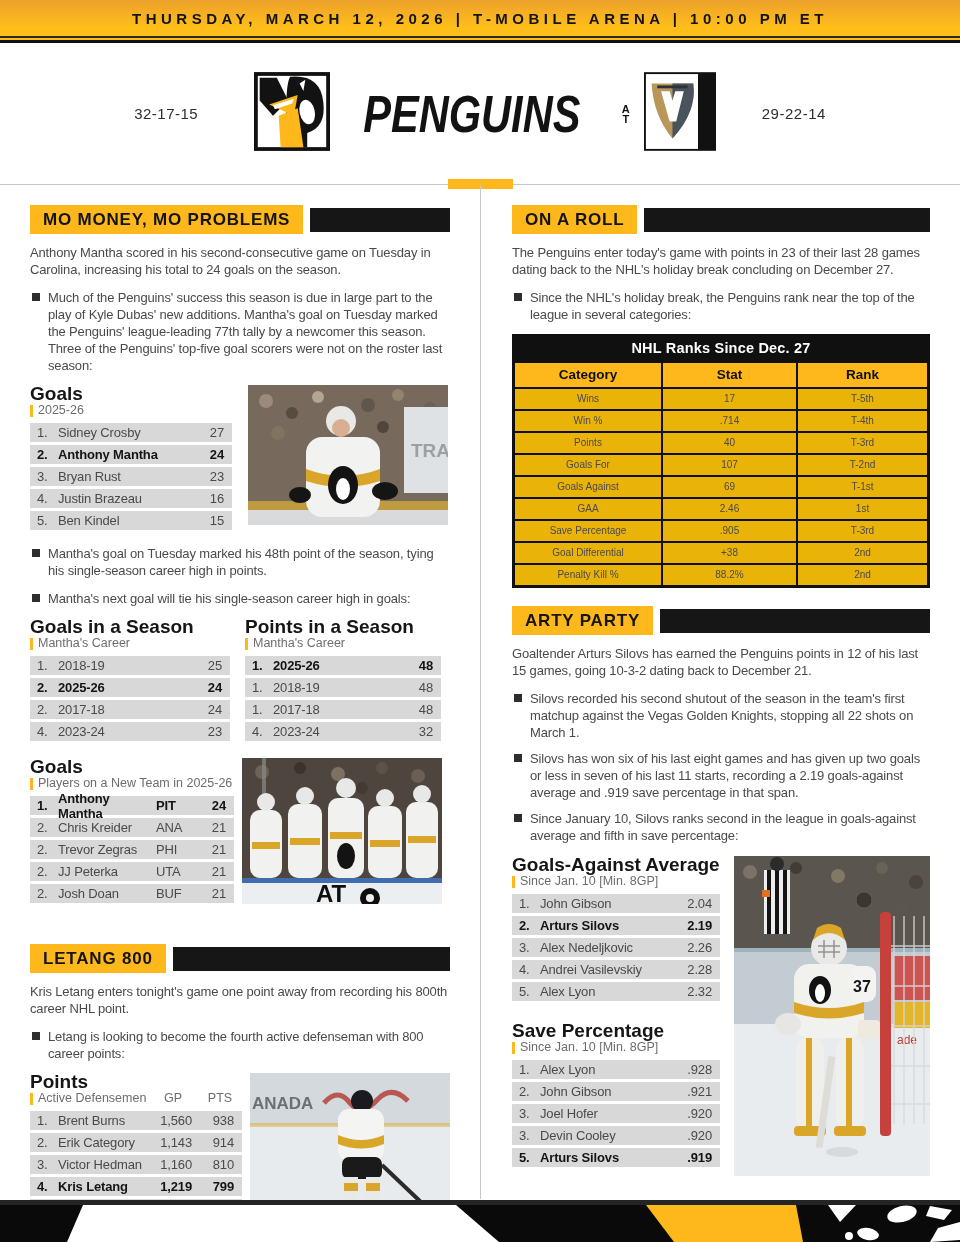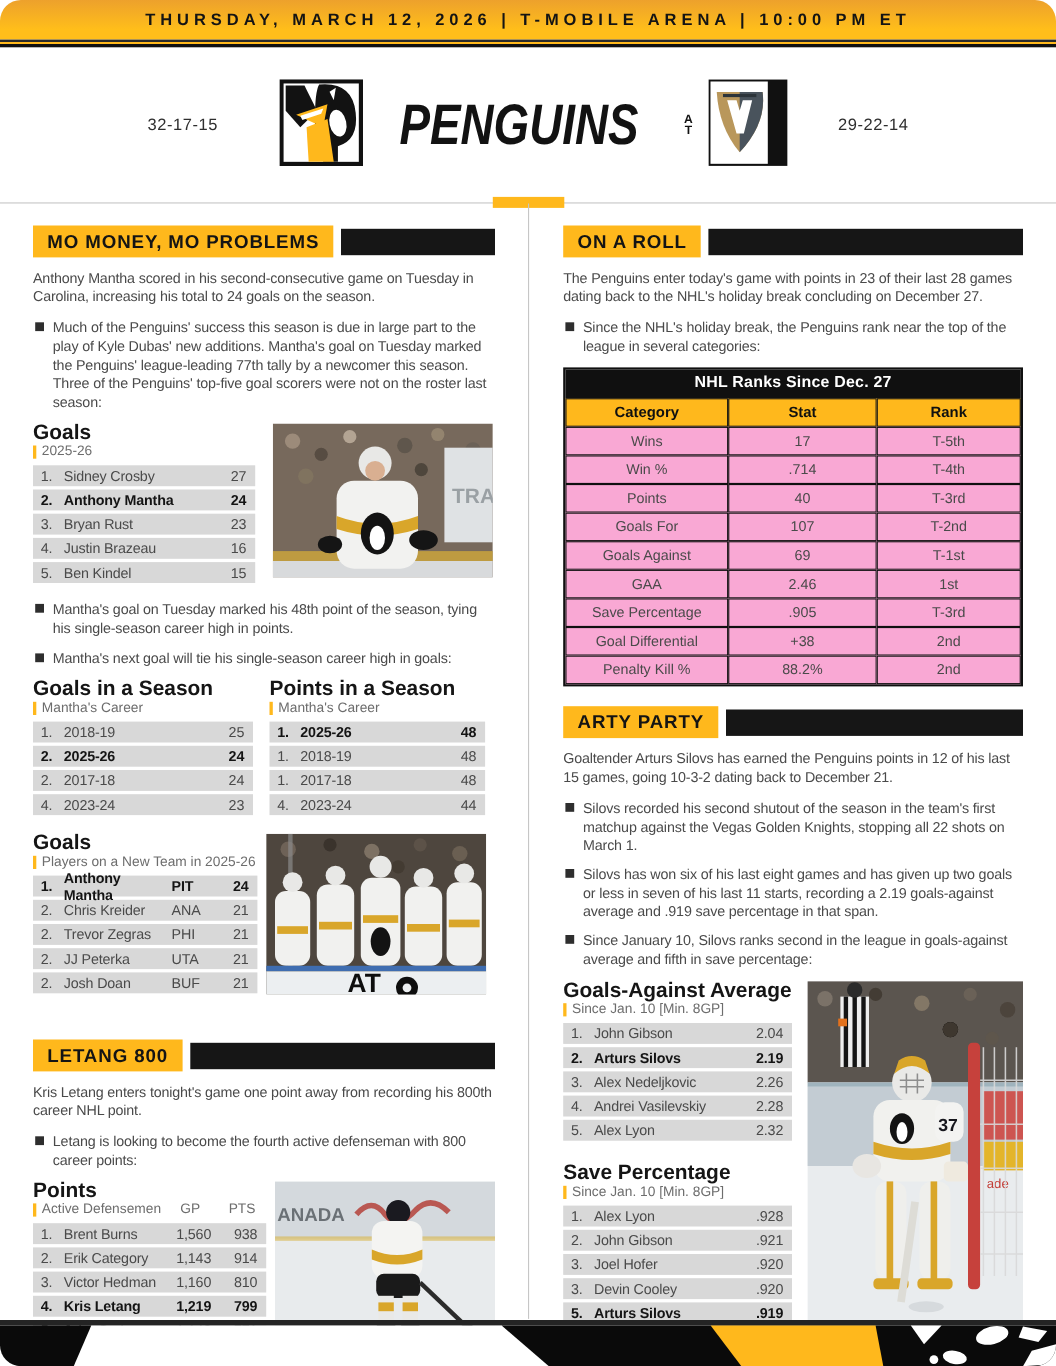--- a/index.html
+++ b/index.html
@@ -1,17 +1,17 @@
 <!DOCTYPE html>
 <html><head>
 <meta charset="utf-8">
 <style>
   * { margin:0; padding:0; box-sizing:border-box; }
   body { background:#fff; font-family:"Liberation Sans", sans-serif; }
-  .page { width:960px; height:1242px; position:relative; background:#fff; overflow:hidden;border-radius:19px; }
+  .page { width:960px; height:1242px; position:relative; background:#fff; overflow:hidden; }
 
   
   .topbar { height:36px; background:linear-gradient(180deg,#eda12c 0%,#ffbe1a 75%);
     display:flex; align-items:center; justify-content:center;
     color:#141414; font-weight:bold; font-size:15px; letter-spacing:4.5px; }
   .stripes { height:7px;
     background:linear-gradient(180deg,#2a2a2a 0 2px,#ffb81c 2px 4px,#101010 4px 7px); }
 
   
   .matchup { height:141px; display:flex; align-items:center; justify-content:center; }
@@ -66,21 +66,21 @@
   .two-tables .tbl-b { width:196px; }
   .sub-label { flex:1; }
   .h-gp { width:50px; text-align:center; flex:none; }
   .h-pts { width:44px; text-align:center; flex:none; }
 
   
   .ranks { width:418px; border:2px solid #101010; margin:3px 0 18px; }
   .ranks-title { background:#101010; color:#fff; text-align:center; font-weight:bold;
     font-size:14.5px; padding:4px 0 6px; letter-spacing:.2px; }
   .ranks-grid { display:grid; grid-template-columns:148px 135px 1fr; }
-  .rcell { border:1px solid #101010; text-align:center; font-size:13px; padding:4px 0 5px; color:#4a4a4a; background:#f9a8d4; }
+  .rcell { border:1px solid #101010; text-align:center; font-size:10px; padding:4px 0 5px; color:#4a4a4a; background:#eab308; }
   .rcell.hd { background:#ffb81c; color:#101010; font-weight:bold; font-size:13.5px; }
   .ranks-row { display:contents; }
 
   .gap18 { height:18px; }
   .gap24 { height:24px; }
 
   
   .footer { position:absolute; left:0; bottom:0; width:960px; height:42px; }
 </style>
 </head>
@@ -283,21 +283,21 @@
 
               <div class="srow">
                 <span class="r">1.</span>
                 <span class="n">2017-18</span>
                 <span class="v">48</span>
               </div>
 
               <div class="srow">
                 <span class="r">4.</span>
                 <span class="n">2023-24</span>
-                <span class="v">44</span>
+                <span class="v">32</span>
               </div>
             </div>
         </div>
       </div>
 
 
       <div class="media">
         <div class="tblcol" style="width:204px">
           <div class="th-title">Goals</div>
           <div class="th-sub">

